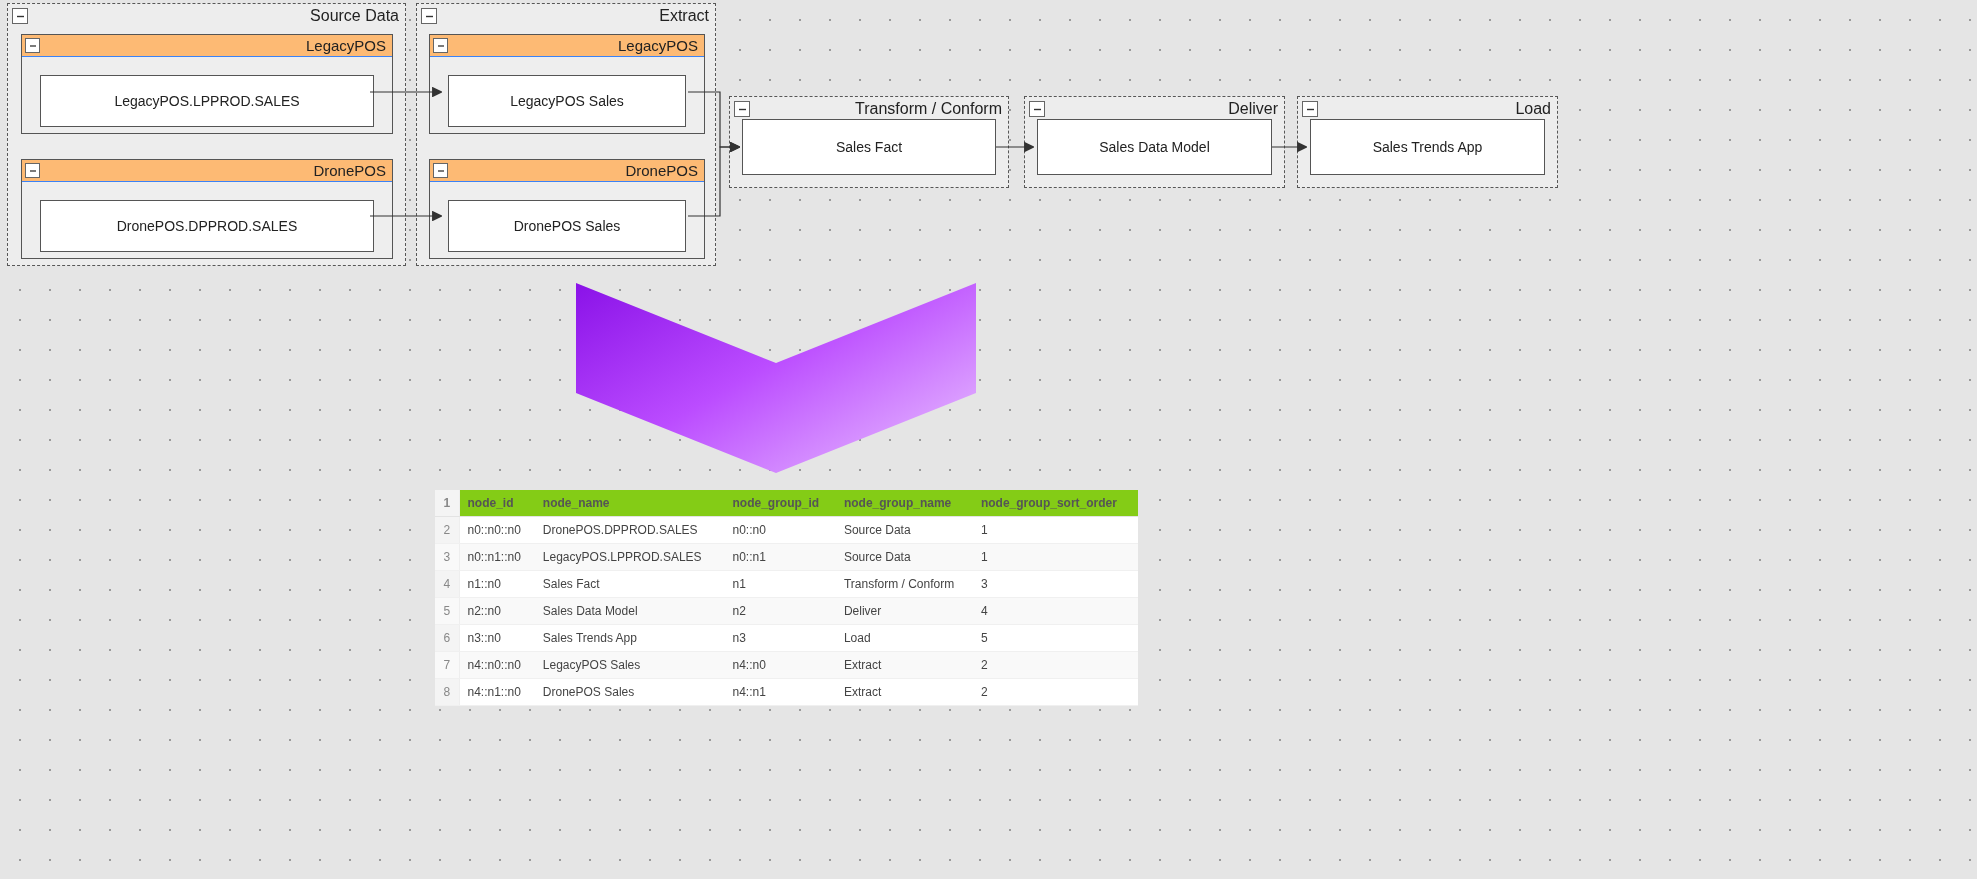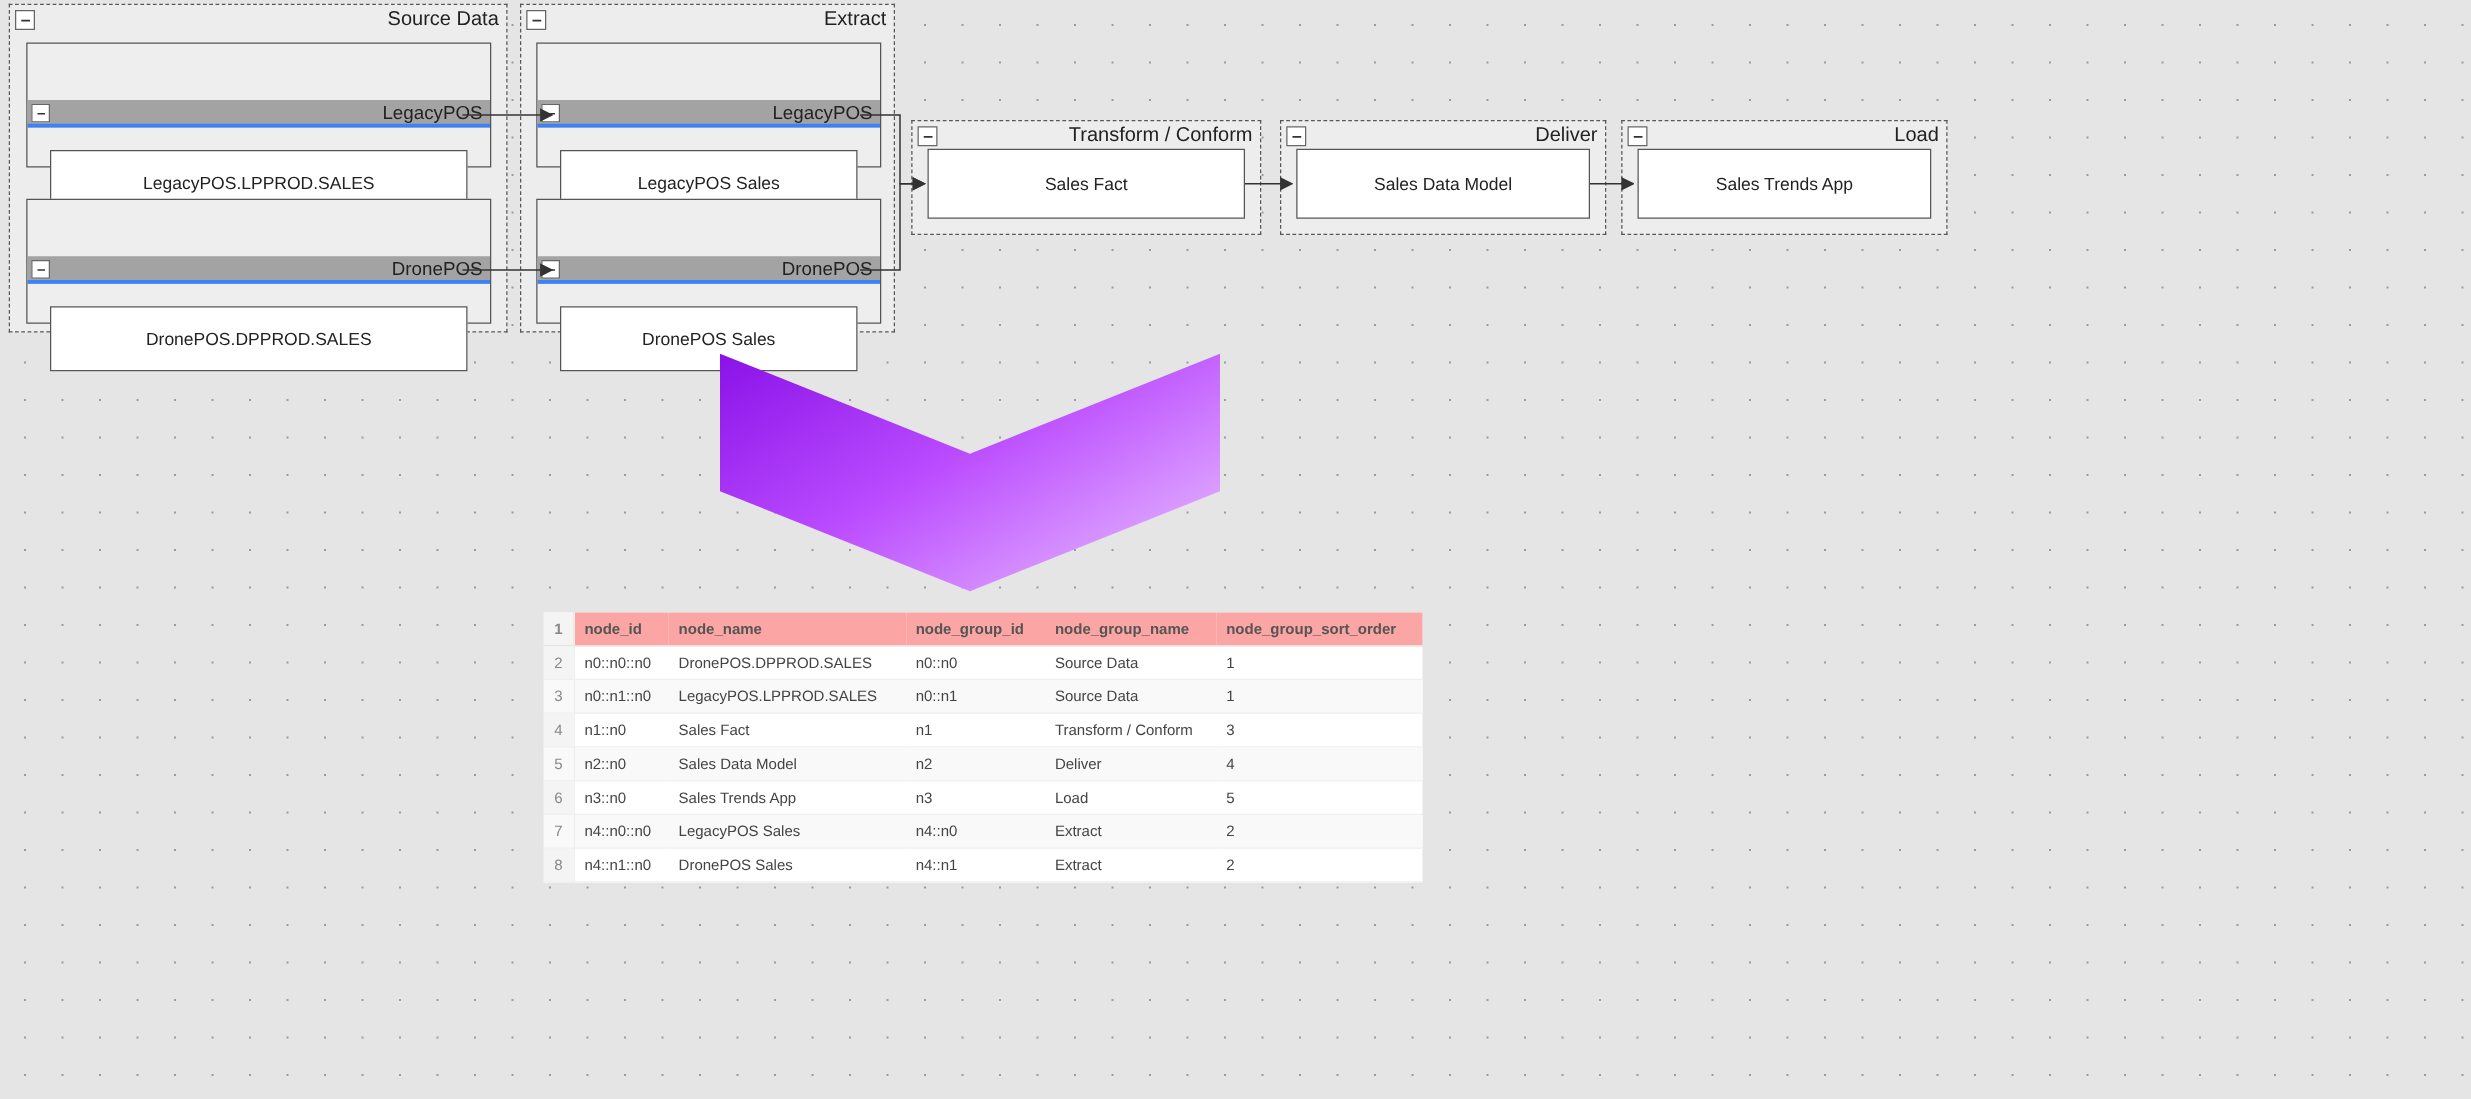--- a/index.html
+++ b/index.html
@@ -53,24 +53,23 @@
     font-family: monospace;
   }
   .grp-btn svg { display:block; }
   .sub {
     position: absolute;
     border: 1px solid #555;
     background: #eee;
   }
   .sub-header {
     height: 22px;
-    background: #a3a3a3;
-    border-bottom: 3px solid #3b82f6;
+    background: #fdba74;
+    border-bottom: 1px solid #3b82f6;
     position: relative;
-    margin-top: 45px;
   }
   .sub-title {
     position: absolute;
     top: 0; right: 6px;
     line-height: 22px;
     font-size: 15px;
     color: #222;
   }
   .sub-btn {
     position: absolute;
@@ -124,21 +123,21 @@
     font-size: 12px;
     color: #444;
   }
   .tbl table { width: 100%; border-collapse: collapse; }
   .tbl th, .tbl td {
     text-align: left;
     padding: 6px 8px;
     border-bottom: 1px solid #f0f0f0;
   }
   .tbl thead th {
-    background: #fca5a5;
+    background: #84cc16;
     font-weight: 600;
     color: #555;
     border-bottom: 1px solid #e3e3e3;
   }
   .tbl tbody tr:nth-child(even) td { background: #f9f9f9; }
   .tbl .rownum {
     width: 24px;
     text-align: center;
     background: #f4f4f4;
     color: #888;

